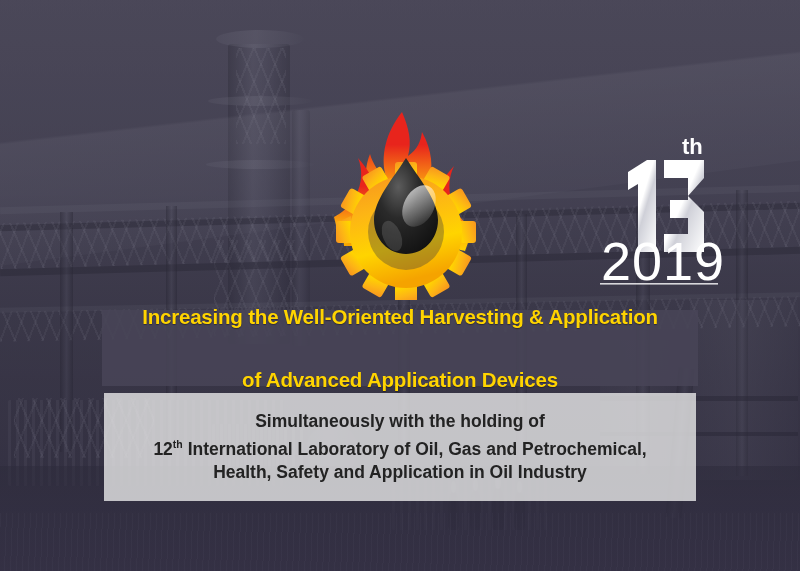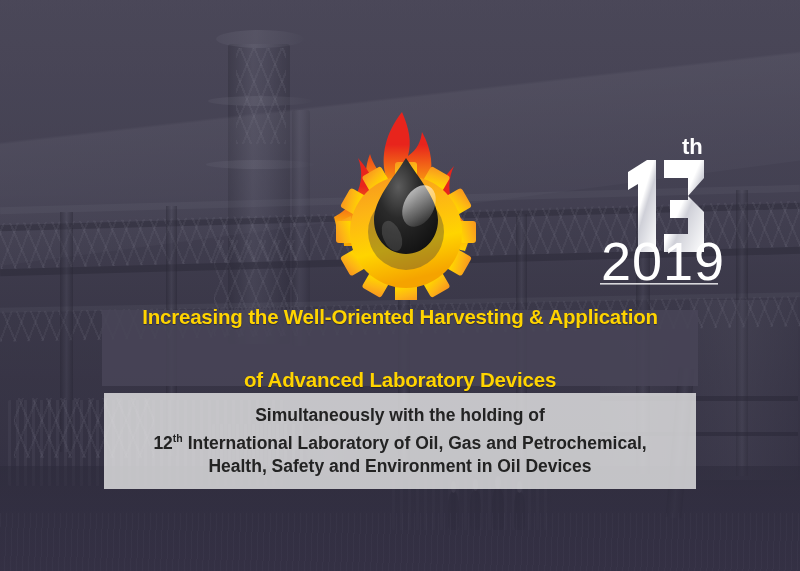--- a/index.html
+++ b/index.html
@@ -82,21 +82,21 @@
     font-weight:bold;
     font-size:20.5px;
     line-height:27px;
     letter-spacing:-.2px;
     white-space:nowrap;
     text-shadow:0 1px 1px rgba(0,0,0,.35);
   }
 
   
   #subbox{
-    position:absolute;left:104px;top:393px;width:592px;height:96px;
+    position:absolute;left:104px;top:393px;width:592px;height:108px;
     background:rgba(232,232,232,.80);
     display:flex;flex-direction:column;align-items:center;justify-content:center;
     text-align:center;
   }
   #subbox .ln{
     color:#232323;
     font-weight:bold;
     font-size:17.5px;
     line-height:23px;
     white-space:nowrap;
@@ -267,22 +267,22 @@
         <path d="M64 40 L104 40 L104 58 L88 76 L104 92 L104 132 L64 132 L64 114 L88 114 L88 98 L70 98 L70 80 L88 80 L88 58 L64 58 Z"></path>
       </g>
       <text x="82" y="34" font-family="Liberation Sans, sans-serif" font-size="22" font-weight="bold" fill="#ffffff">th</text>
       <text x="1" y="160" font-family="Liberation Sans, sans-serif" font-size="54" font-weight="400" fill="#ffffff" letter-spacing="1">2019</text>
       <rect x="0" y="163" width="118" height="1.6" fill="#ffffff" opacity=".8"></rect>
     </svg>
   </div>
 
   <div id="headline">
     <div class="ln">Increasing the Well-Oriented Harvesting &amp; Application</div>
-    <div class="ln">of Advanced Laboratory Devices</div>
+    <div class="ln">of Advanced Application Devices</div>
   </div>
 
   <div id="subbox">
     <div class="ln">Simultaneously with the holding of</div>
     <div class="ln"><span>12</span><sup>th</sup><span> International Laboratory of Oil, Gas and Petrochemical,</span></div>
-    <div class="ln">Health, Safety and Environment in Oil Devices</div>
+    <div class="ln">Health, Safety and Application in Oil Industry</div>
   </div>
 
 </div>
 
 </body></html>

